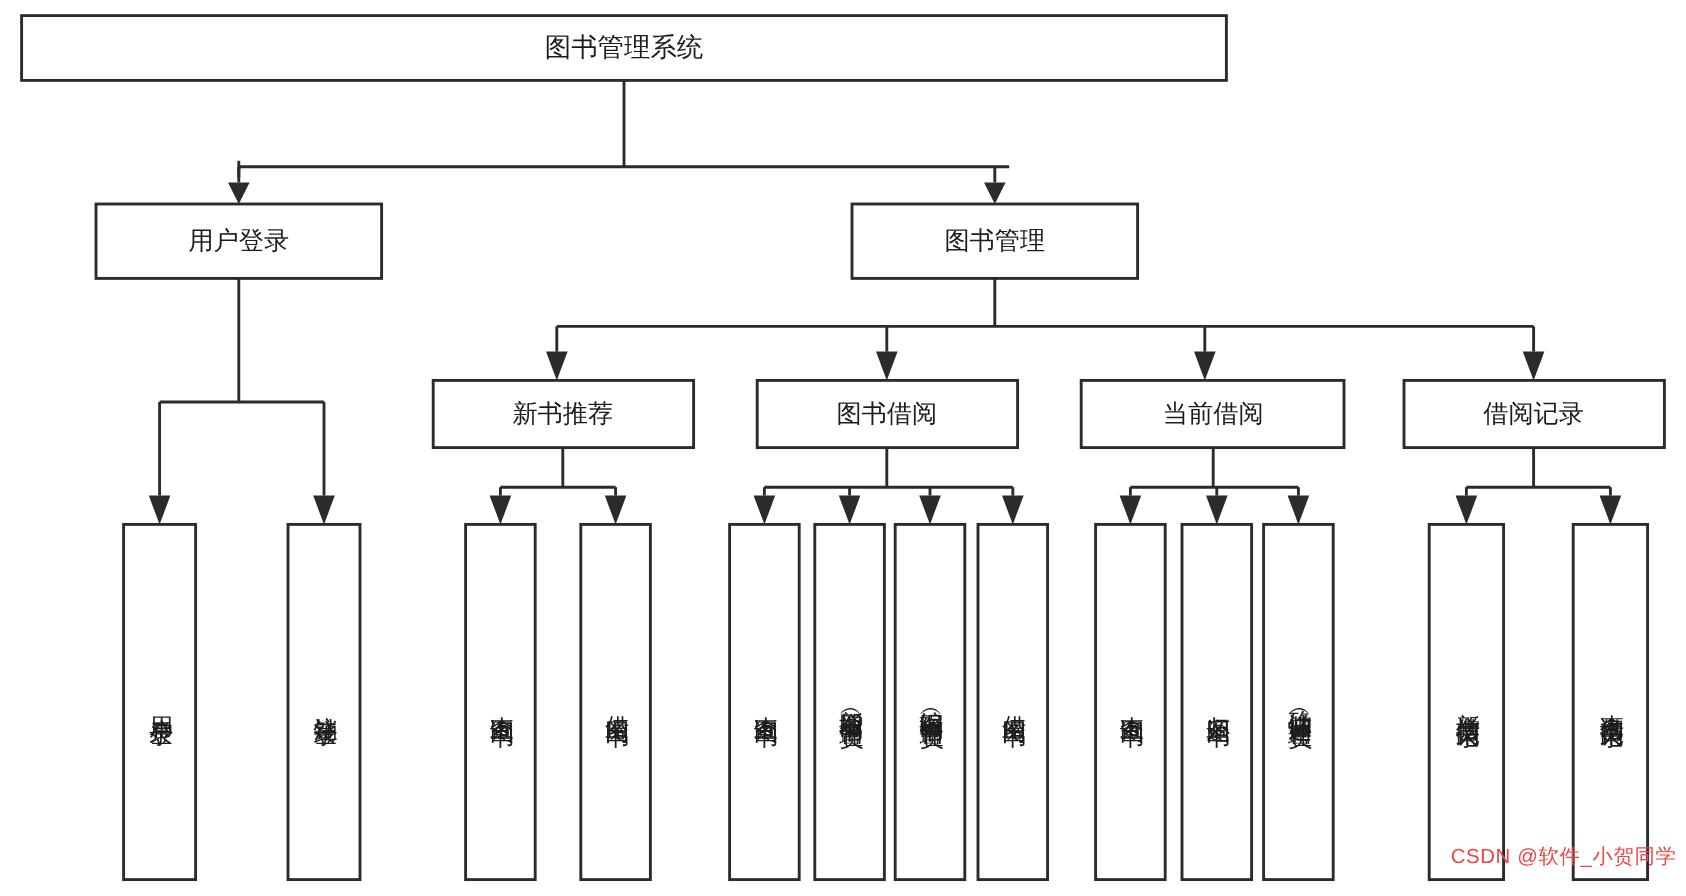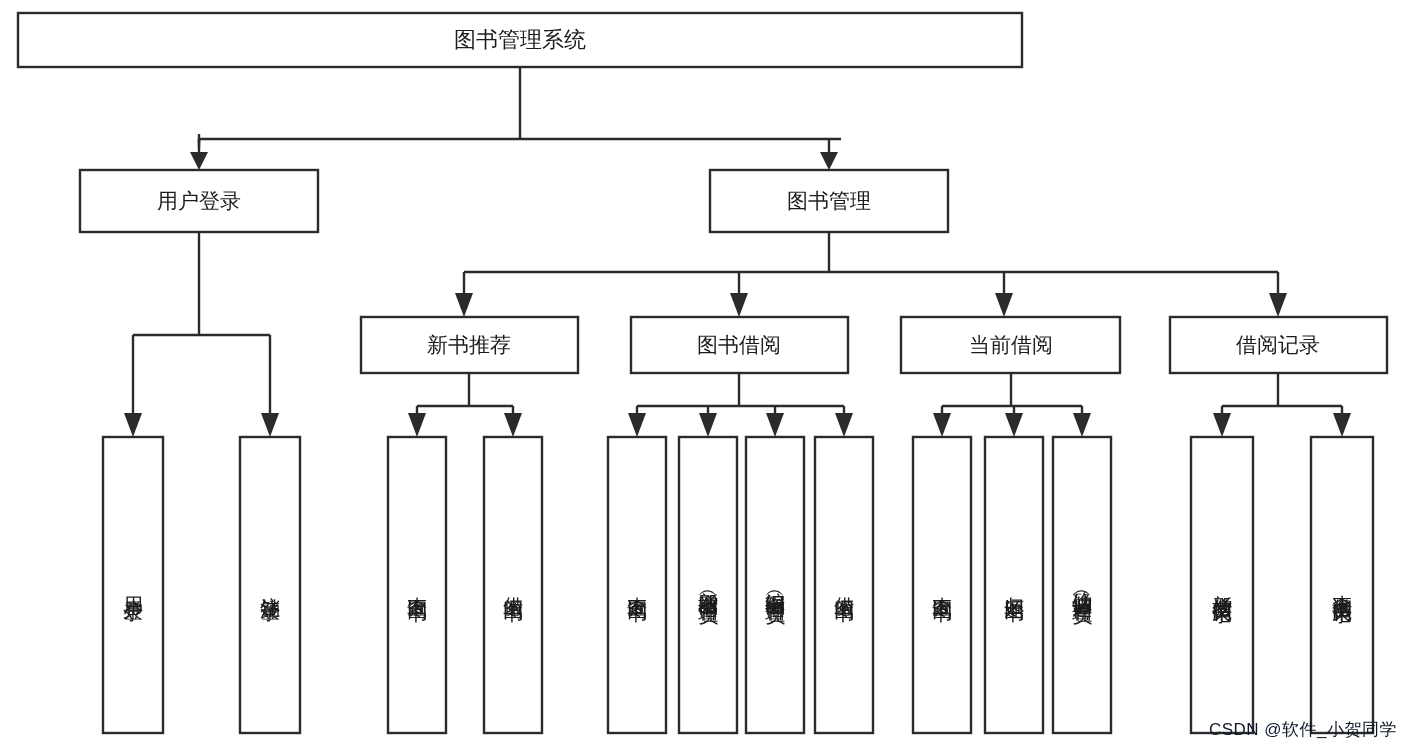--- a/index.html
+++ b/index.html
@@ -67,24 +67,24 @@
     font-size: 20px;
     line-height: 1.08;
     letter-spacing: 2px;
     color: #1c1c1c;
     white-space: nowrap;
     pointer-events: none;
   }
   #watermark {
     position: absolute;
     right: 8px;
-    bottom: 6px;
+    bottom: 22px;
     font-family: "Liberation Sans", "DejaVu Sans", sans-serif;
     font-size: 17px;
-    color: #0f172a;
+    color: #ef4444;
     letter-spacing: 0.5px;
     user-select: none;
   }
 </style>
 </head>
 <body>
 
 <div id="diagram-root">
 
   <svg id="tree-svg" viewBox="0 0 1405 747" xmlns="http://www.w3.org/2000/svg">

